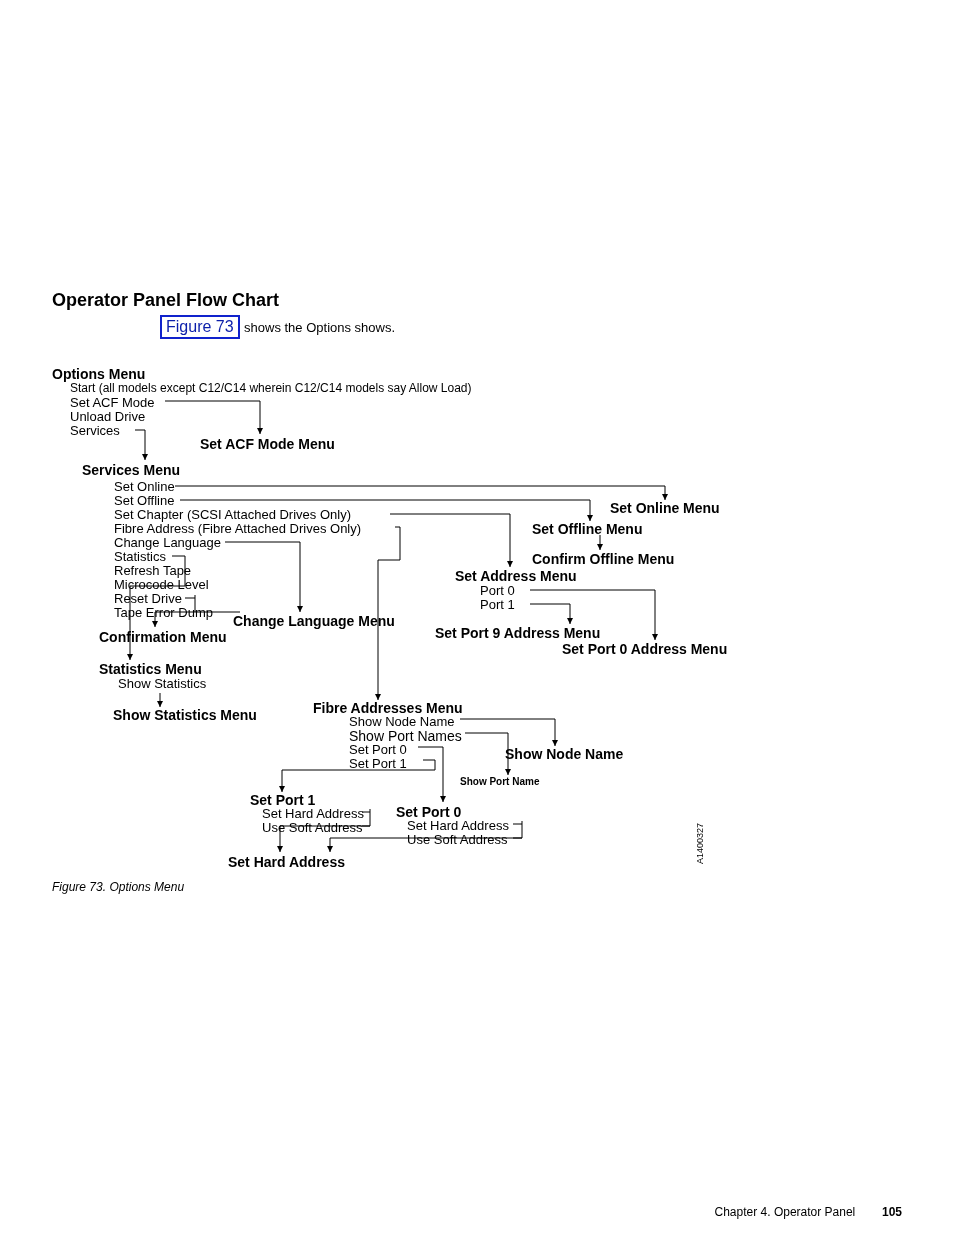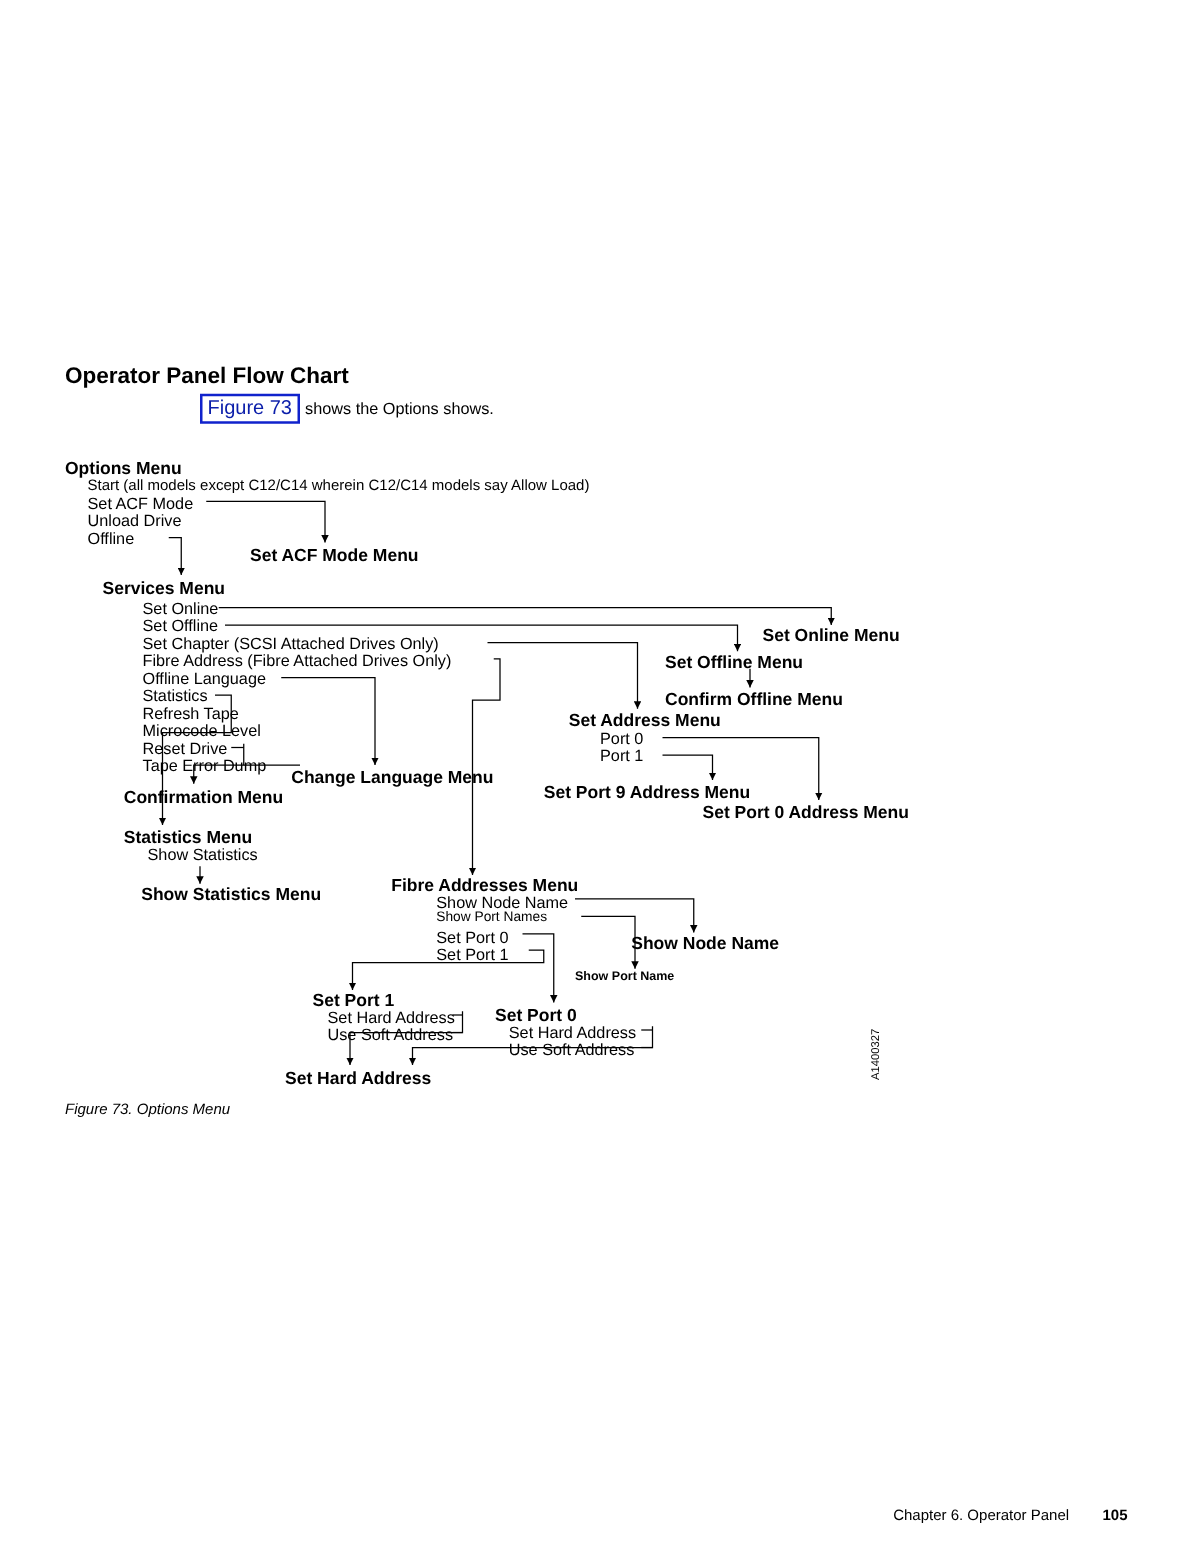--- a/index.html
+++ b/index.html
@@ -82,30 +82,30 @@
     <polyline points="513,824 522,824"></polyline>
     <polyline points="513,838 522,838"></polyline>
     <polyline points="522,821 522,838 330,838 330,852" marker-end="url(#arr)"></polyline>
   </g>
 </svg>
 
 <div class="abs" style="left:52px; top:366px; font-size:14px; font-weight:bold;">Options Menu</div>
 <div class="abs" style="left:70px; top:381px; font-size:12px;">Start (all models except C12/C14 wherein C12/C14 models say Allow Load)</div>
 <div class="abs" style="left:70px; top:395px; font-size:13px;">Set ACF Mode</div>
 <div class="abs" style="left:70px; top:409px; font-size:13px;">Unload Drive</div>
-<div class="abs" style="left:70px; top:423px; font-size:13px;">Offline</div>
+<div class="abs" style="left:70px; top:423px; font-size:13px;">Services</div>
 
 <div class="abs" style="left:200px; top:436px; font-size:14px; font-weight:bold;">Set ACF Mode Menu</div>
 
 <div class="abs" style="left:82px; top:462px; font-size:14px; font-weight:bold;">Services  Menu</div>
 <div class="abs" style="left:114px; top:479px; font-size:13px;">Set Online</div>
 <div class="abs" style="left:114px; top:493px; font-size:13px;">Set Offline</div>
 <div class="abs" style="left:114px; top:507px; font-size:13px;">Set Chapter (SCSI Attached Drives Only)</div>
 <div class="abs" style="left:114px; top:521px; font-size:13px;">Fibre Address (Fibre Attached Drives Only)</div>
-<div class="abs" style="left:114px; top:535px; font-size:13px;">Offline Language</div>
+<div class="abs" style="left:114px; top:535px; font-size:13px;">Change Language</div>
 <div class="abs" style="left:114px; top:549px; font-size:13px;">Statistics</div>
 <div class="abs" style="left:114px; top:563px; font-size:13px;">Refresh Tape</div>
 <div class="abs" style="left:114px; top:577px; font-size:13px;">Microcode Level</div>
 <div class="abs" style="left:114px; top:591px; font-size:13px;">Reset Drive</div>
 <div class="abs" style="left:114px; top:605px; font-size:13px;">Tape Error Dump</div>
 
 <div class="abs" style="left:610px; top:500px; font-size:14px; font-weight:bold;">Set Online  Menu</div>
 <div class="abs" style="left:532px; top:521px; font-size:14px; font-weight:bold;">Set Offline  Menu</div>
 <div class="abs" style="left:532px; top:551px; font-size:14px; font-weight:bold;">Confirm Offline Menu</div>
 
@@ -119,21 +119,21 @@
 <div class="abs" style="left:233px; top:613px; font-size:14px; font-weight:bold;">Change Language  Menu</div>
 
 <div class="abs" style="left:99px; top:629px; font-size:14px; font-weight:bold;">Confirmation  Menu</div>
 
 <div class="abs" style="left:99px; top:661px; font-size:14px; font-weight:bold;">Statistics  Menu</div>
 <div class="abs" style="left:118px; top:676px; font-size:13px;">Show Statistics</div>
 <div class="abs" style="left:113px; top:707px; font-size:14px; font-weight:bold;">Show Statistics  Menu</div>
 
 <div class="abs" style="left:313px; top:700px; font-size:14px; font-weight:bold;">Fibre Addresses Menu</div>
 <div class="abs" style="left:349px; top:714px; font-size:13px;">Show Node Name</div>
-<div class="abs" style="left:349px; top:728px; font-size:11px;">Show Port Names</div>
+<div class="abs" style="left:349px; top:728px; font-size:14px;">Show Port Names</div>
 <div class="abs" style="left:349px; top:742px; font-size:13px;">Set Port 0</div>
 <div class="abs" style="left:349px; top:756px; font-size:13px;">Set Port 1</div>
 
 <div class="abs" style="left:505px; top:746px; font-size:14px; font-weight:bold;">Show Node Name</div>
 <div class="abs" style="left:460px; top:776px; font-size:10px; font-weight:bold;">Show Port Name</div>
 
 <div class="abs" style="left:250px; top:792px; font-size:14px; font-weight:bold;">Set Port 1</div>
 <div class="abs" style="left:262px; top:806px; font-size:13px;">Set Hard Address</div>
 <div class="abs" style="left:262px; top:820px; font-size:13px;">Use Soft Address</div>
 
@@ -143,16 +143,16 @@
 
 <div class="abs" style="left:228px; top:854px; font-size:14px; font-weight:bold;">Set Hard Address</div>
 
 <div class="abs" style="left:695px; top:864px; font-size:9px; transform: rotate(-90deg); transform-origin:left top;">A1400327</div>
 
 <div class="abs" style="left:52px; top:880px; font-size:12px;">
   <span class="italic">Figure 73. </span><span class="italic">Options Menu</span>
 </div>
 
 <div class="abs" style="right:52px; top:1205px; font-size:12px;">
-  <span>Chapter 6. Operator Panel</span>
+  <span>Chapter 4. Operator Panel</span>
   <span style="display:inline-block; width:20px;"></span>
   <span style="font-weight:bold;">105</span>
 </div>
 
 </body></html>

